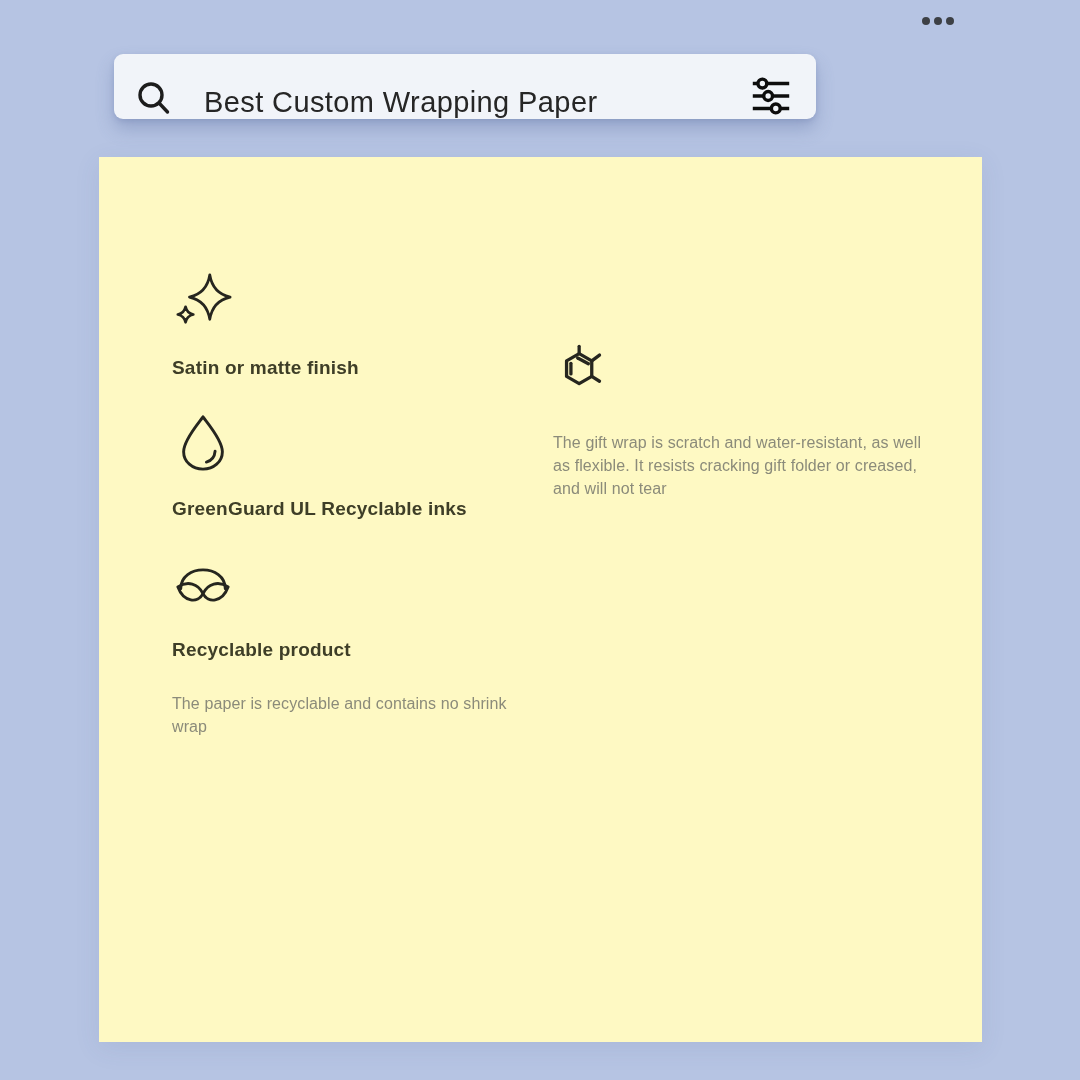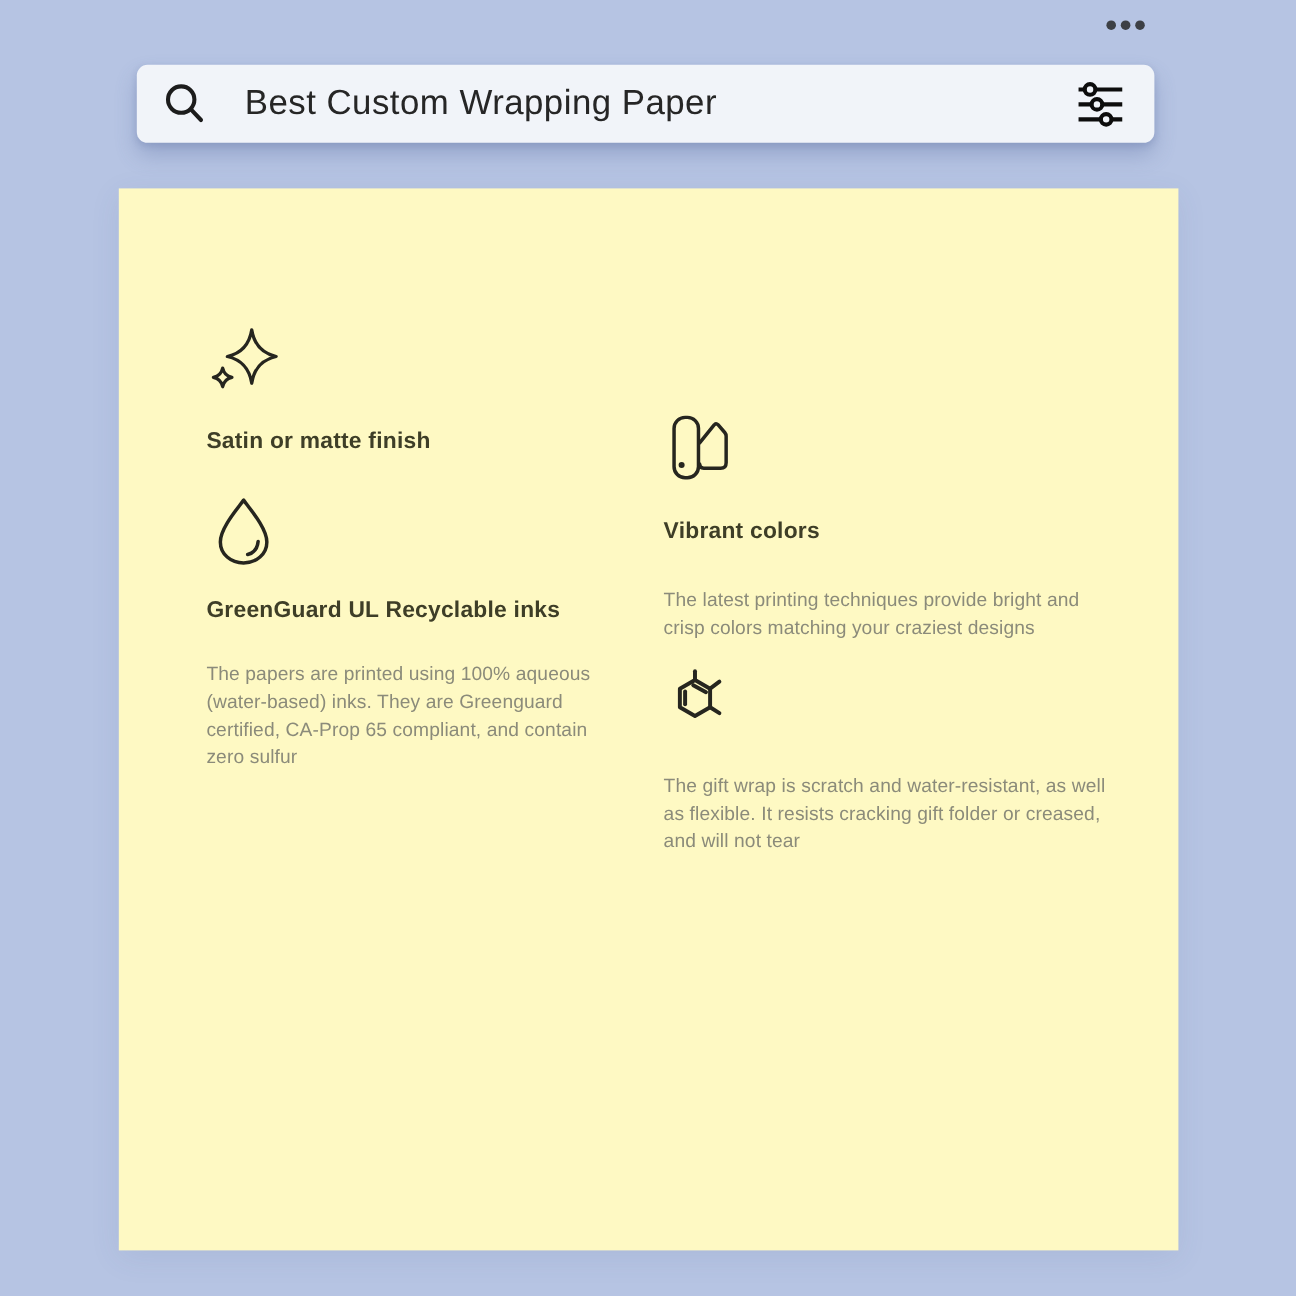--- a/index.html
+++ b/index.html
@@ -15,24 +15,24 @@
     position: absolute; top: 17px; right: 126px;
     display: flex; gap: 4px; cursor: pointer;
   }
   .dots-menu .dot {
     width: 8px; height: 8px; border-radius: 50%;
     background: #3d4045;
   }
   
   .search-bar {
     position: absolute; left: 114px; top: 54px;
-    width: 848px; height: 65px;
+    width: 702px; height: 65px;
     background: #f1f4f9;
     border-radius: 9px;
-    display: flex; align-items: center;
+    display: flex; align-items: flex-end;
     box-shadow: 0 10px 18px rgba(76, 96, 150, 0.30), 0 2px 5px rgba(76, 96, 150, 0.18);
   }
   .search-glyph {
     margin-left: 20px;
     width: 40px; height: 40px;
     display: flex; align-items: center; justify-content: center;
     color: #1c1c1c;
   }
   .search-text {
     margin-left: 30px;
@@ -127,39 +127,38 @@
     </section>
 
     <section class="feature">
       <div class="icon">
         <svg viewBox="0 0 64 64" fill="none" stroke="currentColor" stroke-width="3" stroke-linejoin="round">
           <path d="M32 7 C27 14 12 31 12 43 C12 53.5 21 61 32 61 C43 61 52 53.5 52 43 C52 31 37 14 32 7 Z"></path>
           <path d="M44.5 42.5 C44 48.5 40.5 52.5 35.5 53.8" stroke-linecap="round"></path>
         </svg>
       </div>
       <h3>GreenGuard UL Recyclable inks</h3>
-      <p>The papers are printed using 100% aqueous (water-based) inks. They are Greenguard certified, CA-Prop 65 compliant, and contain zero sulfur</p>
     </section>
 
+    <section class="feature">
+      <div class="icon">
+        <svg viewBox="0 0 64 64" fill="none" stroke="currentColor" stroke-width="3" stroke-linecap="round" stroke-linejoin="round">
+          <path d="M9 39 C9 13 55 13 55 39"></path>
+          <path d="M6 37 C16 30.5 27 33.5 32 44 C27 54 12 53.5 6 37 Z"></path>
+          <path d="M58 37 C48 30.5 37 33.5 32 44 C37 54 52 53.5 58 37 Z"></path>
+        </svg>
+      </div>
+      <h3>Recyclable product</h3>
+      <p>The paper is recyclable and contains no shrink wrap</p>
+    </section>
 
   </div>
 
   <div class="col col-right">
 
-    <section class="feature">
-      <div class="icon">
-        <svg viewBox="0 0 64 64" fill="none" stroke="currentColor" stroke-width="3" stroke-linejoin="round" stroke-linecap="round">
-          <rect x="9" y="6" width="21" height="52" rx="9.5"></rect>
-          <circle cx="15.5" cy="47" r="2.6" fill="currentColor" stroke="none"></circle>
-          <path d="M31 28 L43.5 12.5 Q45 10.5 46.8 12.3 L52.6 19 Q53.8 20.4 53.8 22.3 L53.8 45 Q53.8 49.8 49 49.8 L34.5 49.8 Q31 49.8 31 46.2"></path>
-        </svg>
-      </div>
-      <h3>Vibrant colors</h3>
-      <p>The latest printing techniques provide bright and crisp colors matching your craziest designs</p>
-    </section>
 
     <section class="feature">
       <div class="icon">
         <svg viewBox="0 0 64 64" fill="none" stroke="currentColor" stroke-width="3.4" stroke-linejoin="round" stroke-linecap="round">
           <path d="M27 12 L40 19.5 L40 35.5 L27 43 L14 35.5 L14 19.5 Z"></path>
           <path d="M27 12 L27 4.5"></path>
           <path d="M40 19.5 L48 13.5"></path>
           <path d="M40 35.5 L48 40.5"></path>
           <path d="M18.5 22 L18.5 33"></path>
           <path d="M25.5 16.5 L36.5 22.5"></path>

